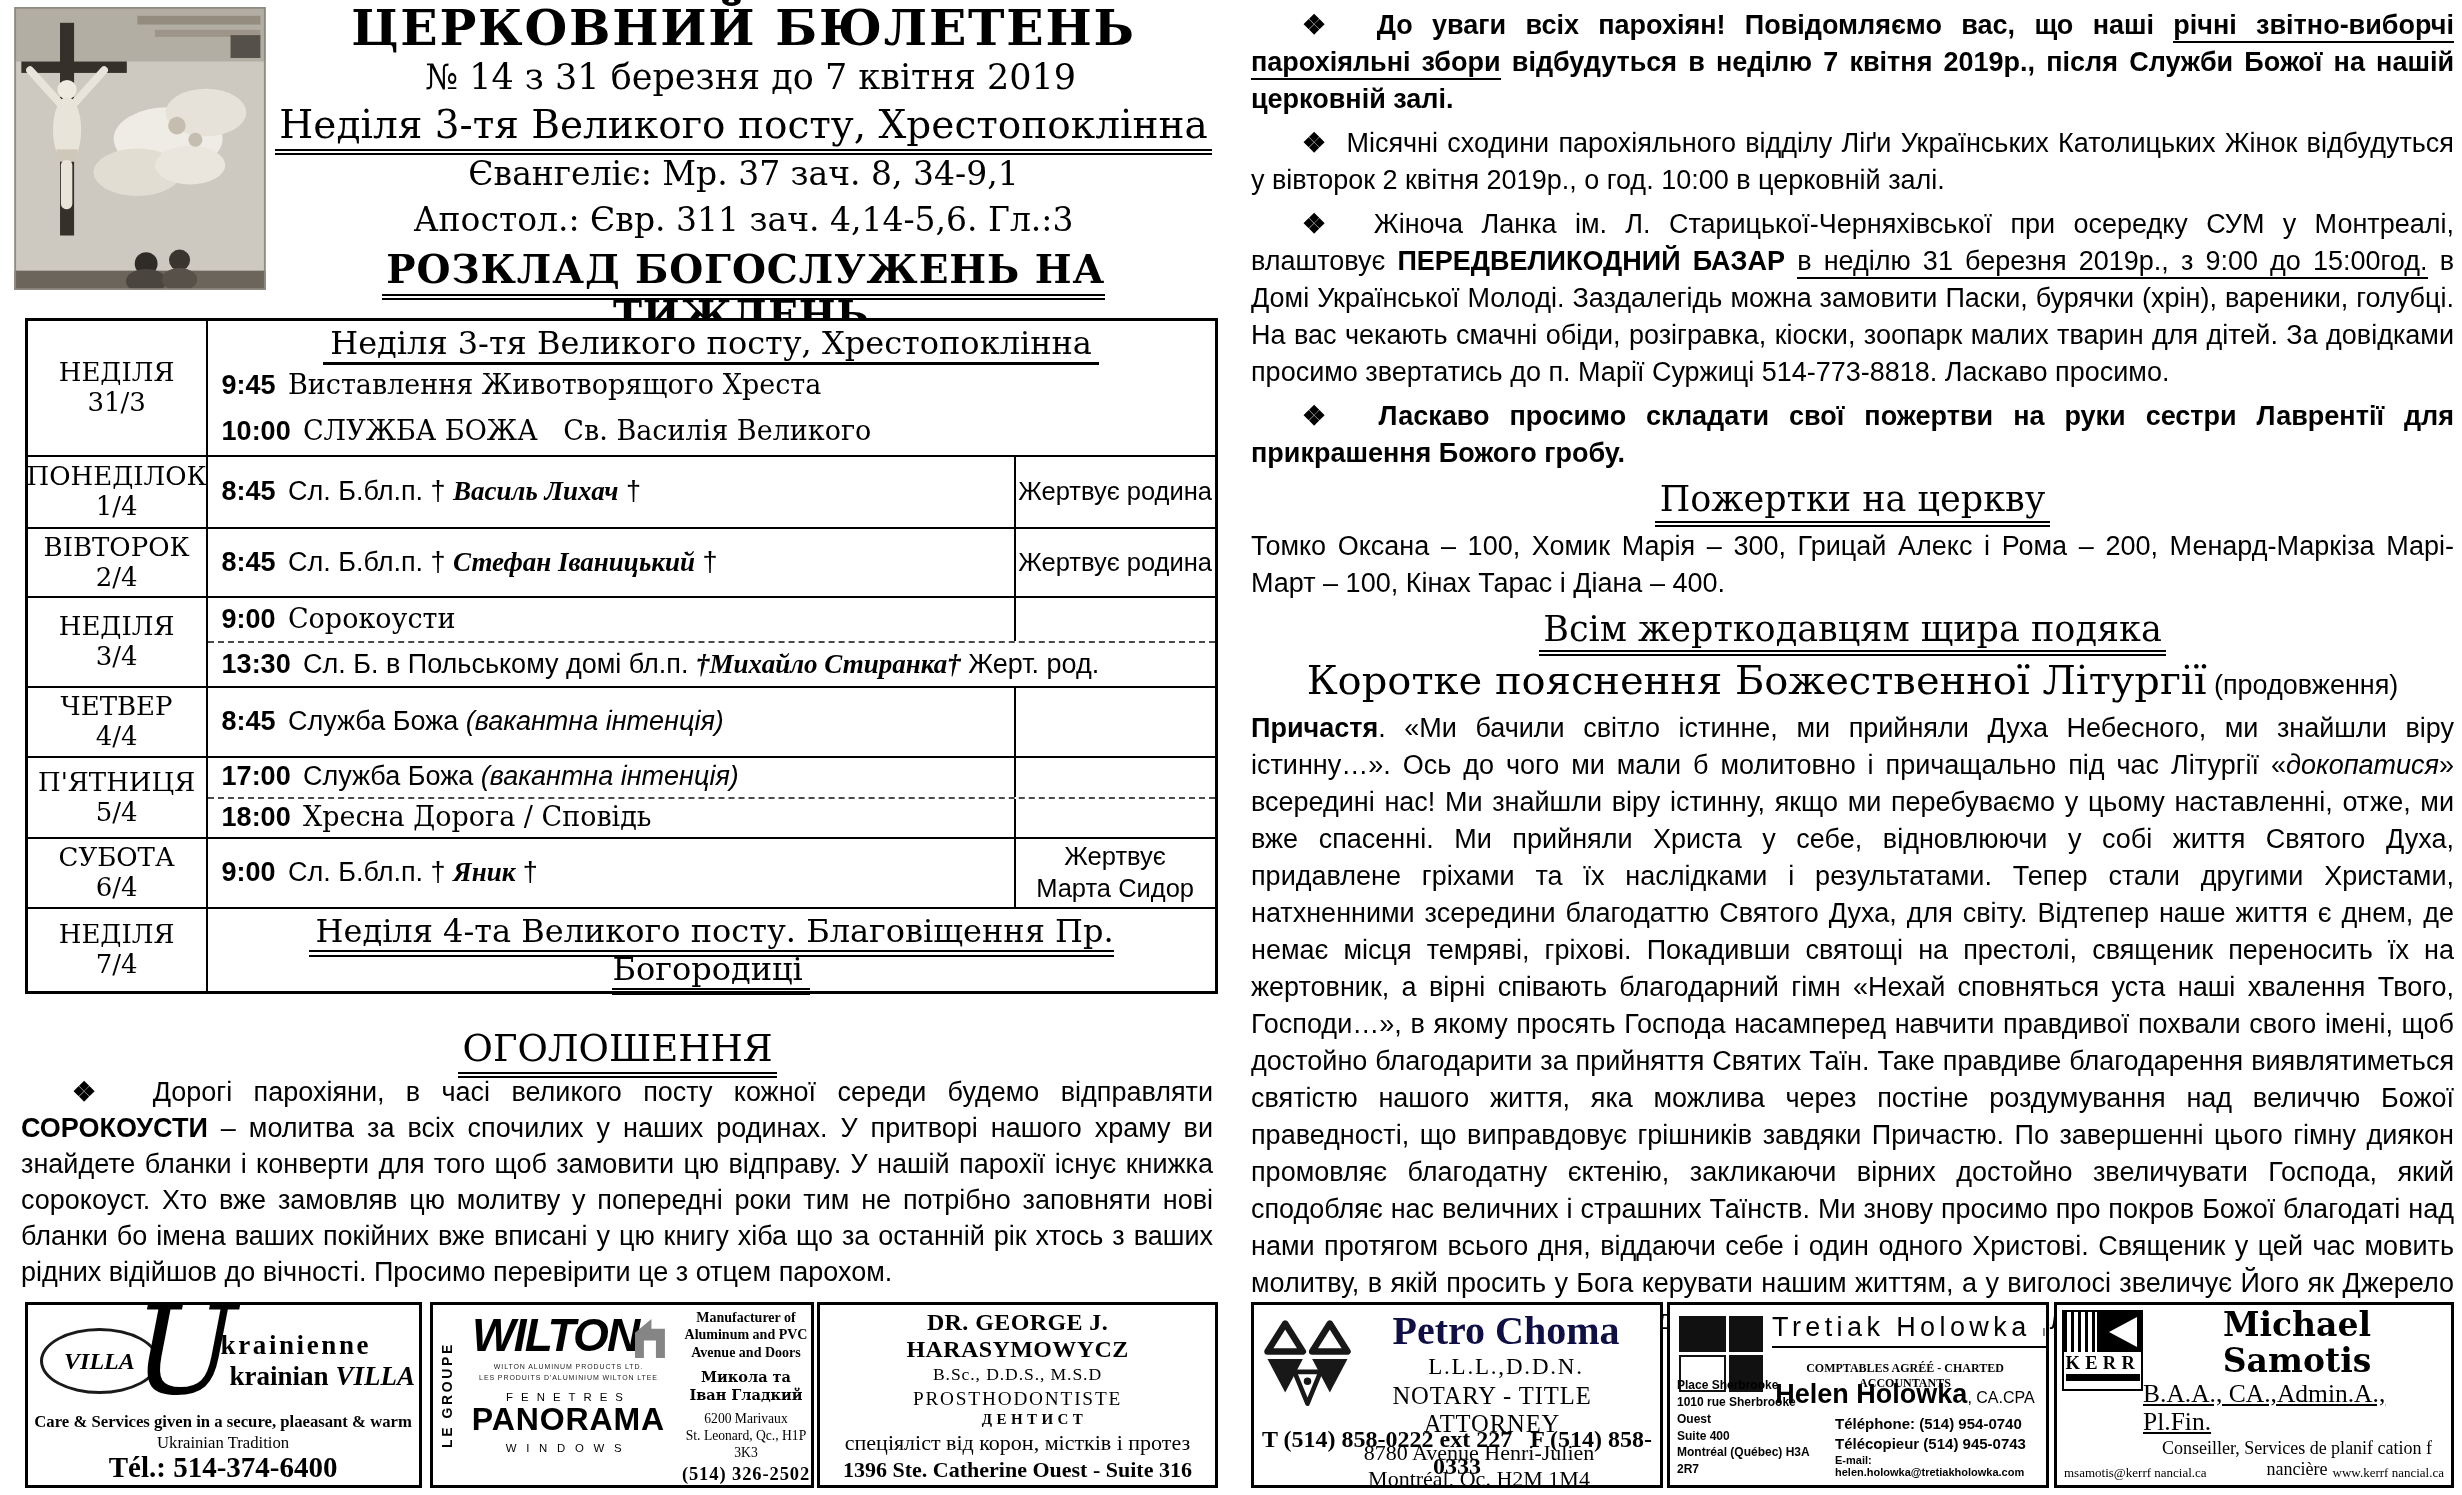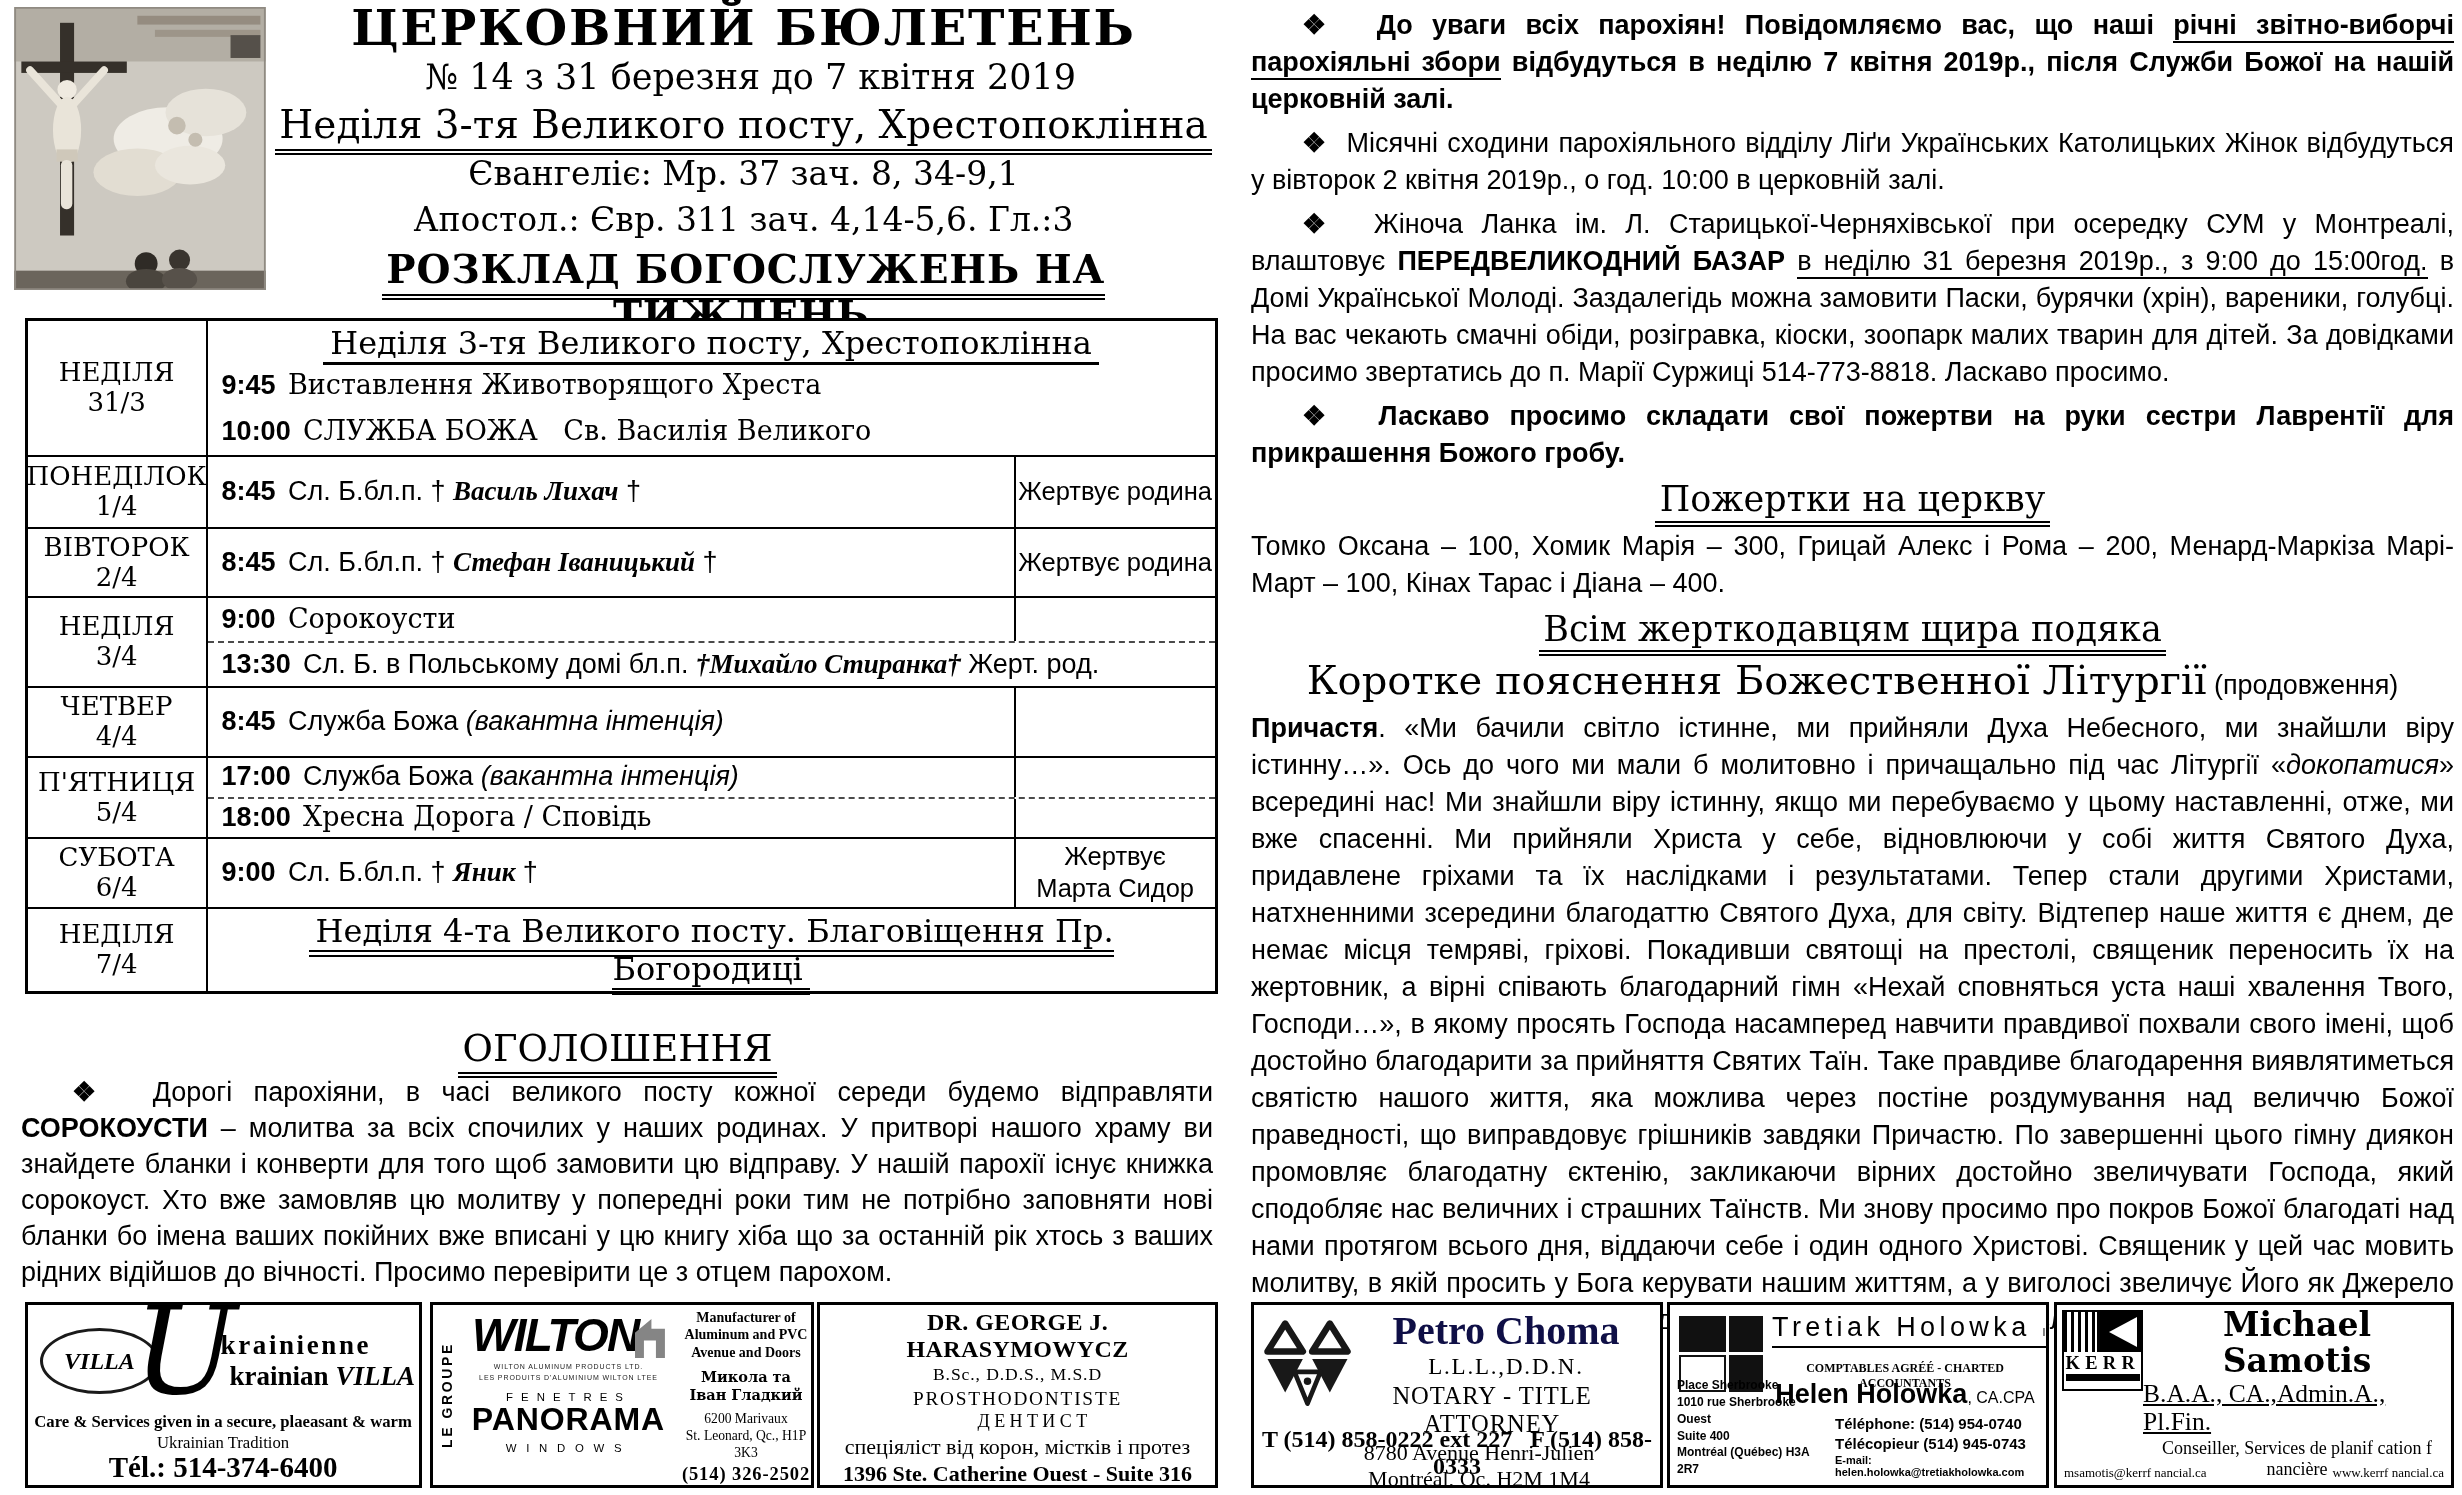--- a/index.html
+++ b/index.html
@@ -92,21 +92,21 @@
   .w-mfr{font-size:14px;font-weight:bold;}
   .w-own{font-family:"DejaVu Serif",serif;font-weight:bold;font-size:14.5px;margin-top:7px;}
   .w-adr{font-size:13.6px;margin-top:7px;}
   .w-ph{font-weight:bold;font-size:18.5px;letter-spacing:0.9px;margin-top:0.9px;}
 
   
   #ad-dentist{left:817px;width:401px;text-align:center;}
   .d-name{font-weight:bold;font-size:24px;margin-top:4.4px;letter-spacing:0.4px;}
   .d-cred{font-size:17.6px;margin-top:0.9px;letter-spacing:0.9px;}
   .d-t1{font-size:19.3px;margin-top:2.6px;letter-spacing:1.8px;}
-  .d-t2{font-weight:normal;font-size:18px;margin-top:0.9px;letter-spacing:4.4px;margin-left:34px;}
+  .d-t2{font-weight:bold;font-size:15px;margin-top:0.9px;letter-spacing:4.4px;margin-left:34px;}
   .d-spec{font-size:22px;margin-top:2.6px;}
   .d-addr{font-weight:bold;font-size:22px;margin-top:0.9px;}
 
   
   #ad-choma{left:1251px;width:412px;}
   .c-logo{position:absolute;left:7px;top:10.6px;width:93px;height:97px;}
   .c-name{margin-left:98px;text-align:center;font-weight:bold;font-size:40px;line-height:1.1;color:#0f0f46;margin-top:3.5px;}
   .c-cred{margin-left:98px;text-align:center;font-size:23px;letter-spacing:1.8px;margin-top:1.8px;}
   .c-title{margin-left:70px;text-align:center;font-size:24.6px;margin-top:1.8px;letter-spacing:0.9px;}
   .c-a1{margin-left:44px;text-align:center;font-size:22px;margin-top:1.8px;}

